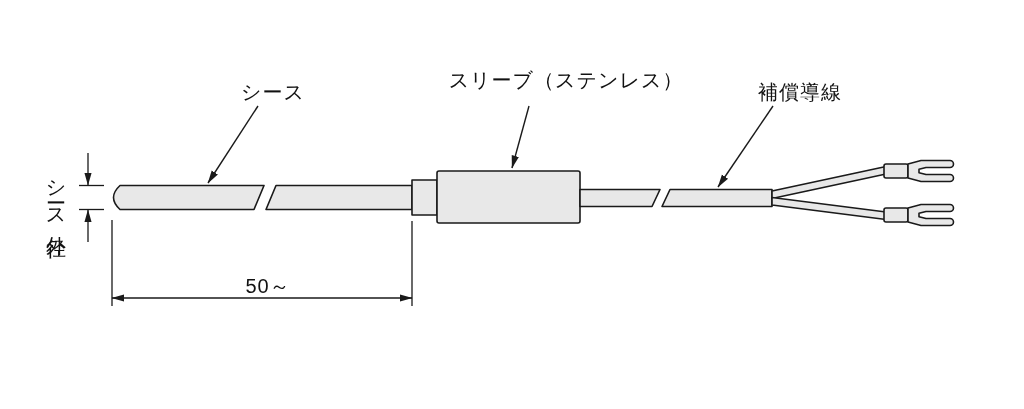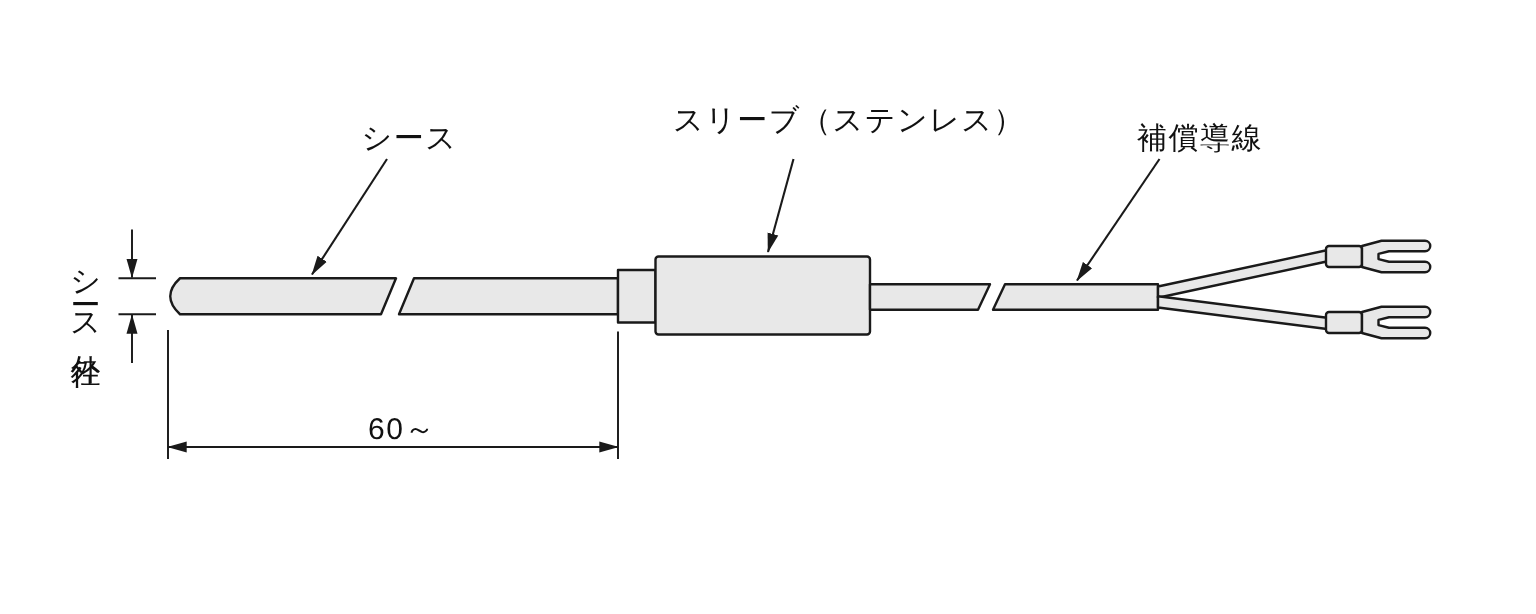--- a/index.html
+++ b/index.html
@@ -66,14 +66,14 @@
   </svg>
 
   <div class="label" style="left:273px; top:92px;">シース</div>
 
   <div class="label" style="left:566px; top:80px;">スリーブ（ステンレス）</div>
 
   <div class="label" style="left:800px; top:92px;font-family:Liberation Serif, serif;">補償導線</div>
 
   <div class="label vertical" style="left:57px; top:197px;">シース外径</div>
 
-  <div class="label" style="left:268px; top:286px;">60～</div>
+  <div class="label" style="left:268px; top:286px;">50～</div>
 </div>
 
 </body></html>

